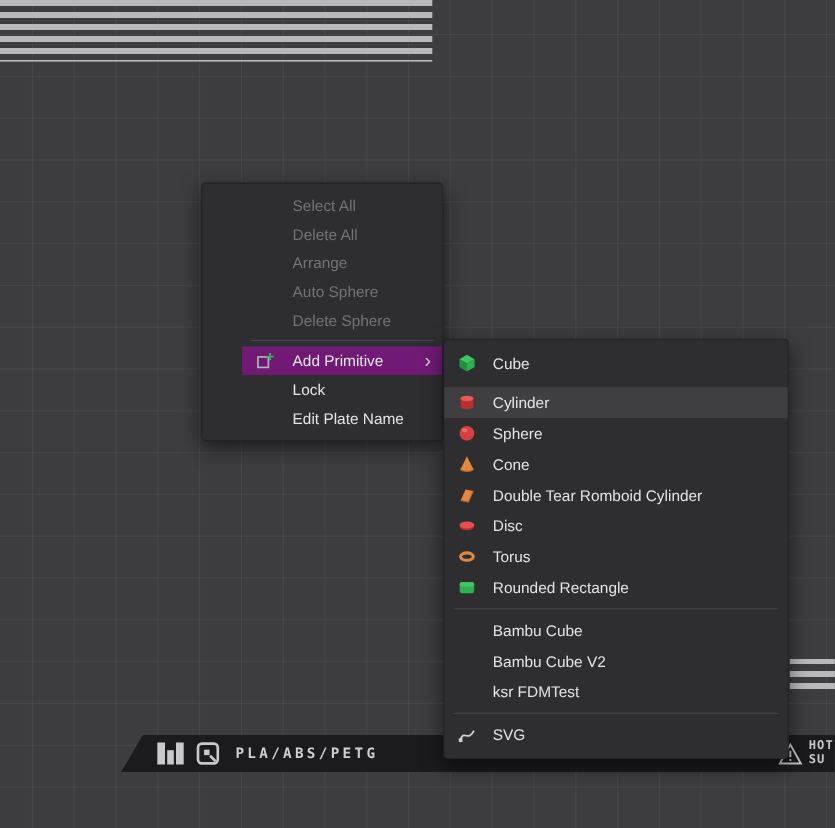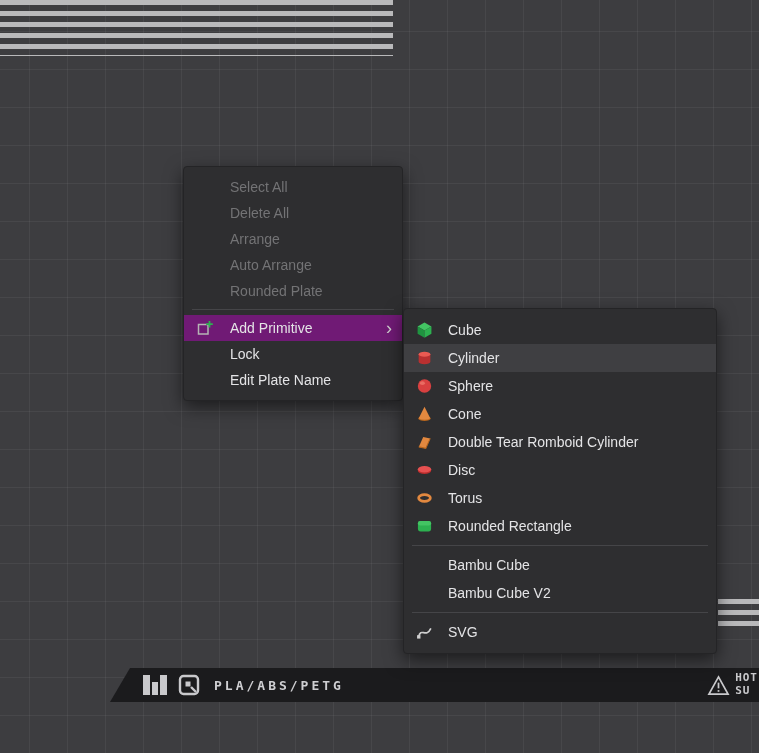--- a/index.html
+++ b/index.html
@@ -57,21 +57,21 @@
   .menu {
     position:absolute; z-index:10;
     background:#2e2e30;
     border:1px solid #242426;
     border-radius:4px;
     box-shadow:0 6px 18px rgba(0,0,0,0.55);
     padding:7px 0;
     font-size:14px;
     color:#e4e4e6;
   }
-  .main-menu { left:183px; top:166px; width:220px; }
+  .main-menu { left:183px; top:166px; width:220px;padding-left:36px; }
   .menu-item {
     position:relative; height:26px; line-height:26px;
     padding:0 14px 0 46px; cursor:default; white-space:nowrap;
   }
   .menu-item.disabled { color:#737375; }
   .menu-item.highlight { background:#701a75; }
   .menu-sep { height:1px; background:#454548; margin:5px 8px; }
   .item-icon {
     position:absolute; left:12px; top:50%; transform:translateY(-50%);
     display:block;
@@ -80,21 +80,21 @@
     position:absolute; right:10px; top:50%; transform:translateY(-52%);
     font-size:18px; color:#cfcfcf; line-height:1;
   }
   
   .sub-menu { left:403px; top:308px; width:314px; }
   .sub-item {
     position:relative; height:28px; line-height:28px;
     padding:0 14px 8px 44px; cursor:default; white-space:nowrap;
   }
   .sub-item.no-icon { padding-left:44px; }
-  .sub-item.highlight { background:#3f3f42; }
+  .sub-item.highlight { background:#3f3f42;margin-top:8px; }
 </style>
 </head>
 <body>
 
 <div class="viewport"></div>
 
 <div class="stripes-left"></div>
 <div class="stripes-right"></div>
 
 <div class="plate-bar">
@@ -119,22 +119,22 @@
       <div>HOT</div>
       <div>SU</div>
     </div>
   </div>
 </div>
 
 <div class="menu main-menu">
   <div class="menu-item disabled">Select All</div>
   <div class="menu-item disabled">Delete All</div>
   <div class="menu-item disabled">Arrange</div>
-  <div class="menu-item disabled">Auto Arrange</div>
-  <div class="menu-item disabled">Rounded Plate</div>
+  <div class="menu-item disabled">Auto Sphere</div>
+  <div class="menu-item disabled">Delete Sphere</div>
   <div class="menu-sep"></div>
   <div class="menu-item highlight">
     <svg class="item-icon" width="18" height="17" viewBox="0 0 18 17">
       <rect x="2.5" y="5" width="9.5" height="9.5" fill="none" stroke="#b5b5b5" stroke-width="1.5"></rect>
       <path d="M13.5,1.5 V8 M10.2,4.7 H16.8" stroke="#2db150" stroke-width="1.8" fill="none"></path>
     </svg>
     <span>Add Primitive</span>
     <span class="sub-arrow">›</span>
   </div>
   <div class="menu-item">Lock</div>
@@ -194,20 +194,21 @@
   <div class="sub-item">
     <svg class="item-icon" width="17" height="17" viewBox="0 0 16 16">
       <rect x="1.8" y="3.3" width="12.4" height="9.8" rx="2.4" fill="#2db150"></rect>
       <rect x="1.8" y="3.3" width="12.4" height="4.2" rx="2.1" fill="#43c463"></rect>
     </svg>
     <span>Rounded Rectangle</span>
   </div>
   <div class="menu-sep"></div>
   <div class="sub-item no-icon">Bambu Cube</div>
   <div class="sub-item no-icon">Bambu Cube V2</div>
+  <div class="sub-item no-icon">ksr FDMTest</div>
   <div class="menu-sep"></div>
   <div class="sub-item">
     <svg class="item-icon" width="17" height="17" viewBox="0 0 16 16">
       <path d="M2.5,12.5 C4.8,3 9.2,14.5 14,4.5" fill="none" stroke="#cfcfcf" stroke-width="1.6"></path>
       <rect x="1" y="11" width="3.2" height="3.2" fill="#cfcfcf"></rect>
     </svg>
     <span>SVG</span>
   </div>
 </div>
 

